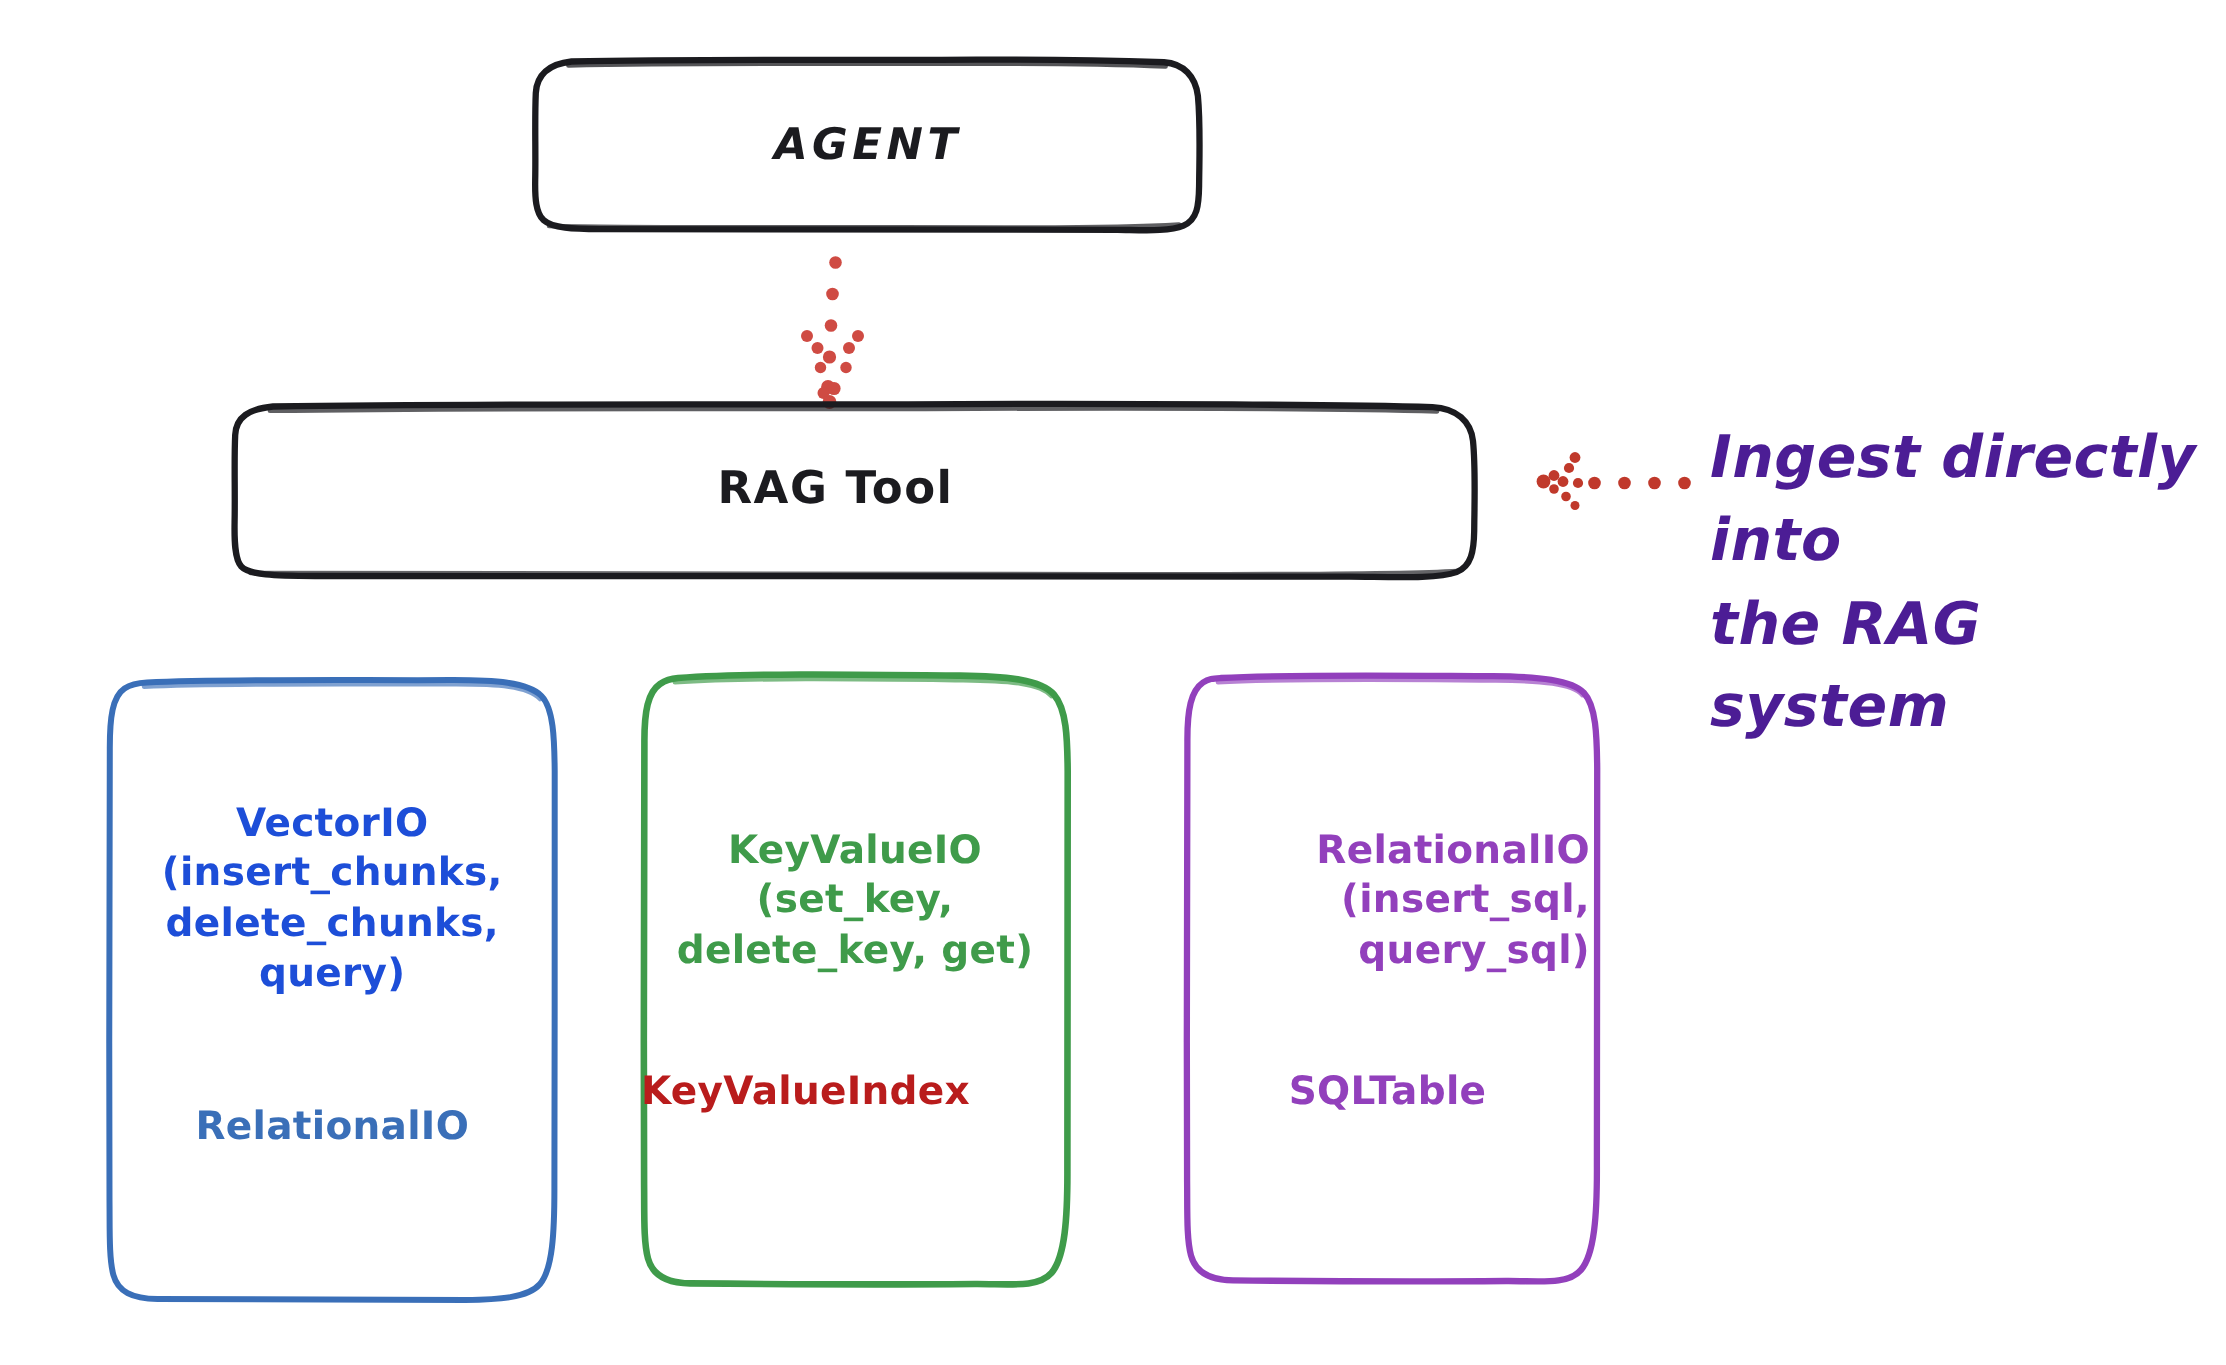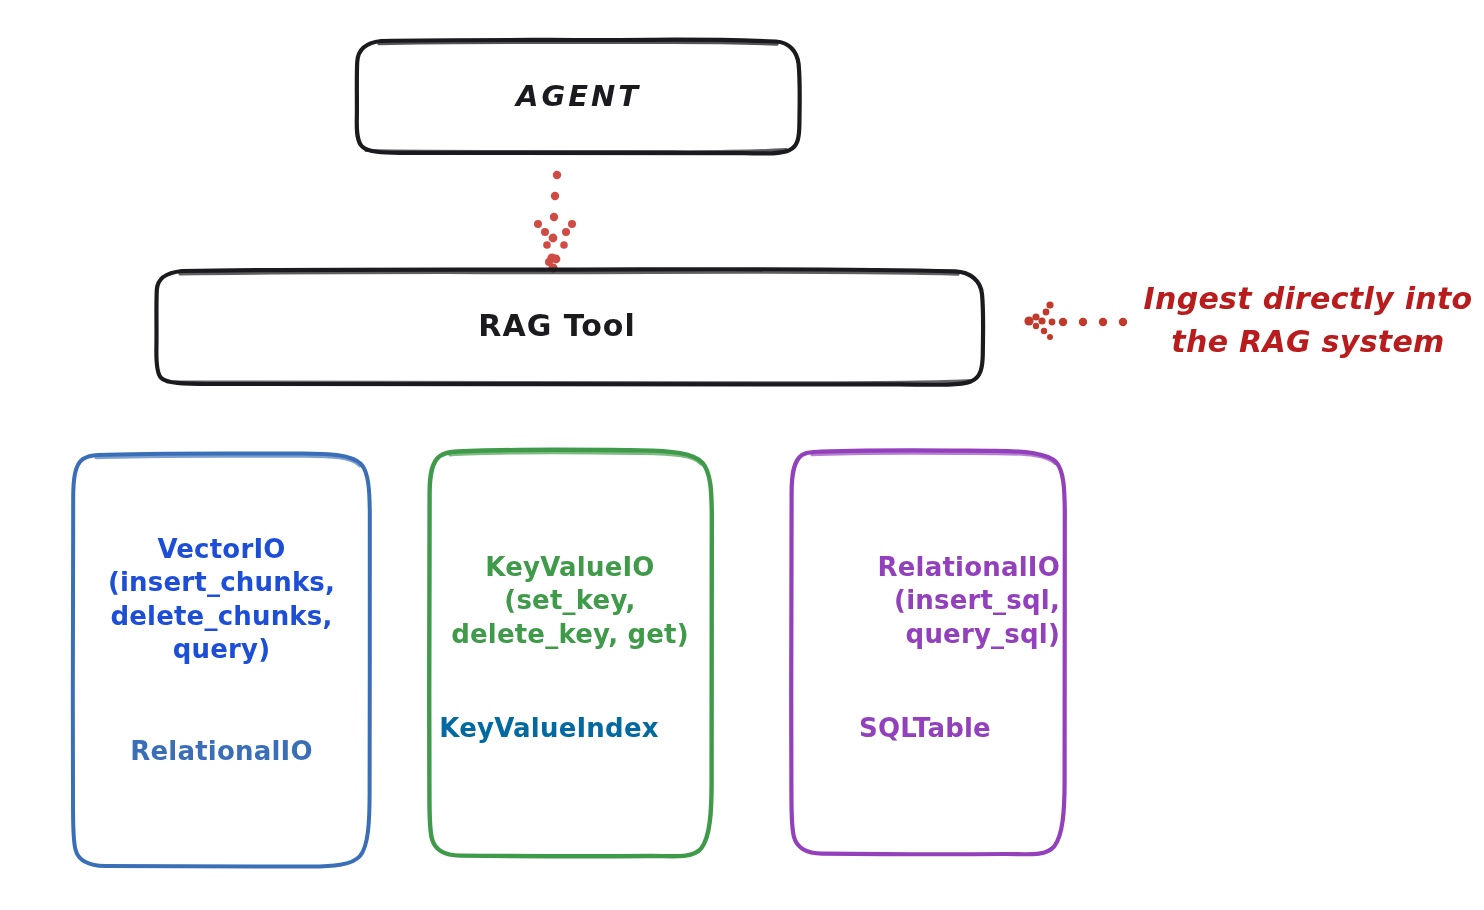--- a/index.html
+++ b/index.html
@@ -78,24 +78,24 @@
     color: #3a6fb8;
   }
 
   #kv-sig {
     left: 428px;
     top: 551px;
     width: 284px;
     color: #3f9b4a;
   }
   #kv-index {
-    left: 420px;
+    left: 408px;
     top: 712px;
     width: 258px;
-    color: #0369a1;
+    color: #b91c1c;
   }
 
   #rel-sig {
     left: 790px;
     top: 551px;
     width: 270px;
     color: #9240bc;
     text-align: right;
   }
   #rel-index {
@@ -103,27 +103,26 @@
     top: 712px;
     width: 270px;
     color: #9240bc;
   }
 
   #annotation-text {
     position: absolute;
     left: 1140px;
     top: 278px;
     width: 336px;
-    text-align: center;
     font-family: "DejaVu Sans", sans-serif;
     font-style: italic;
     font-weight: 600;
-    font-size: 30px;
+    font-size: 39px;
     line-height: 1.42;
-    color: #b91c1c;
+    color: #4c1d95;
     white-space: pre-line;
     letter-spacing: 0.3px;
   }
 </style>
 </head>
 <body>
 
 <svg id="canvas" viewBox="0 0 1484 910" xmlns="http://www.w3.org/2000/svg">
 
   <g>

